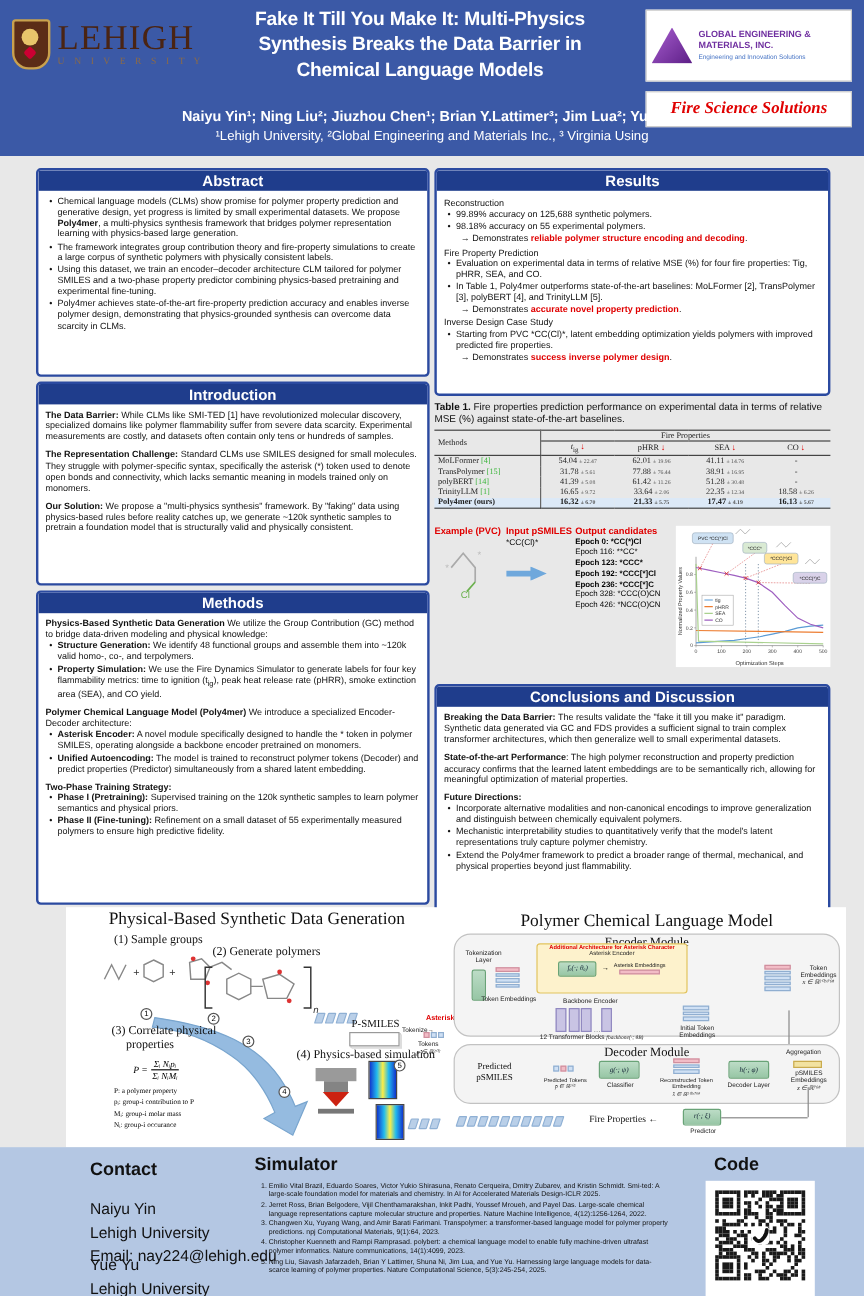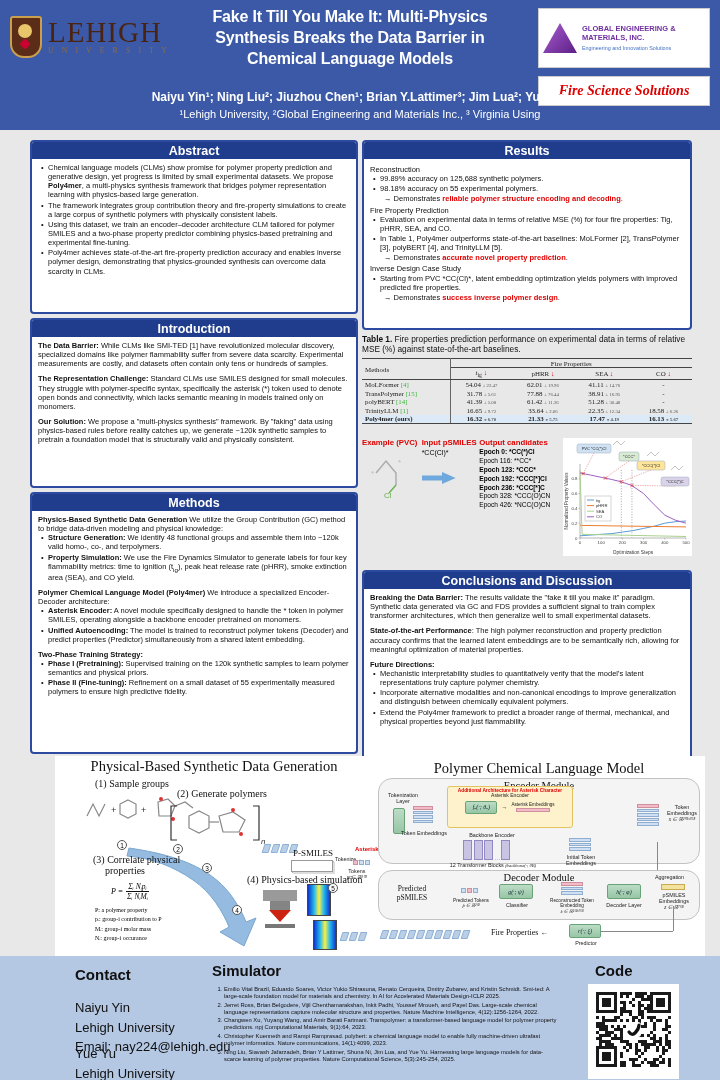--- a/index.html
+++ b/index.html
@@ -315,22 +315,22 @@
         <text x="112" y="45" font-size="4" fill="#222" text-anchor="middle">*CCC(*)C</text>
       </svg>
   </div>
 
   <div class="sec" style="left:362px;top:570px;width:330px;height:190px">
     <div class="bar">Conclusions and Discussion</div>
     <div class="body">
       <div class="para"><b>Breaking the Data Barrier:</b><span> The results validate the "fake it till you make it" paradigm. Synthetic data generated via GC and FDS provides a sufficient signal to train complex transformer architectures, which then generalize well to small experimental datasets.</span></div>
       <div class="para"><b>State-of-the-art Performance</b><span>: The high polymer reconstruction and property prediction accuracy confirms that the learned latent embeddings are to be semantically rich, allowing for meaningful optimization of material properties.</span></div>
       <div><b>Future Directions:</b></div>
+      <div class="bu">Incorporate alternative modalities and non-canonical encodings to improve generalization and distinguish between chemically equivalent polymers.</div>
       <div class="bu">Mechanistic interpretability studies to quantitatively verify that the model's latent representations truly capture polymer chemistry.</div>
-      <div class="bu">Incorporate alternative modalities and non-canonical encodings to improve generalization and distinguish between chemically equivalent polymers.</div>
       <div class="bu">Extend the Poly4mer framework to predict a broader range of thermal, mechanical, and physical properties beyond just flammability.</div>
     </div>
   </div>
 
   <div class="panel">
 
     <div class="abs" style="left:0;top:0;width:318px;height:200px">
       <div class="dtitle abs" style="left:0;top:2px;width:318px">Physical-Based Synthetic Data Generation</div>
       <div class="slab abs" style="left:40px;top:22px;font-size:10px">(1) Sample groups</div>
       <svg class="abs" style="left:28px;top:38px" width="130" height="30">

